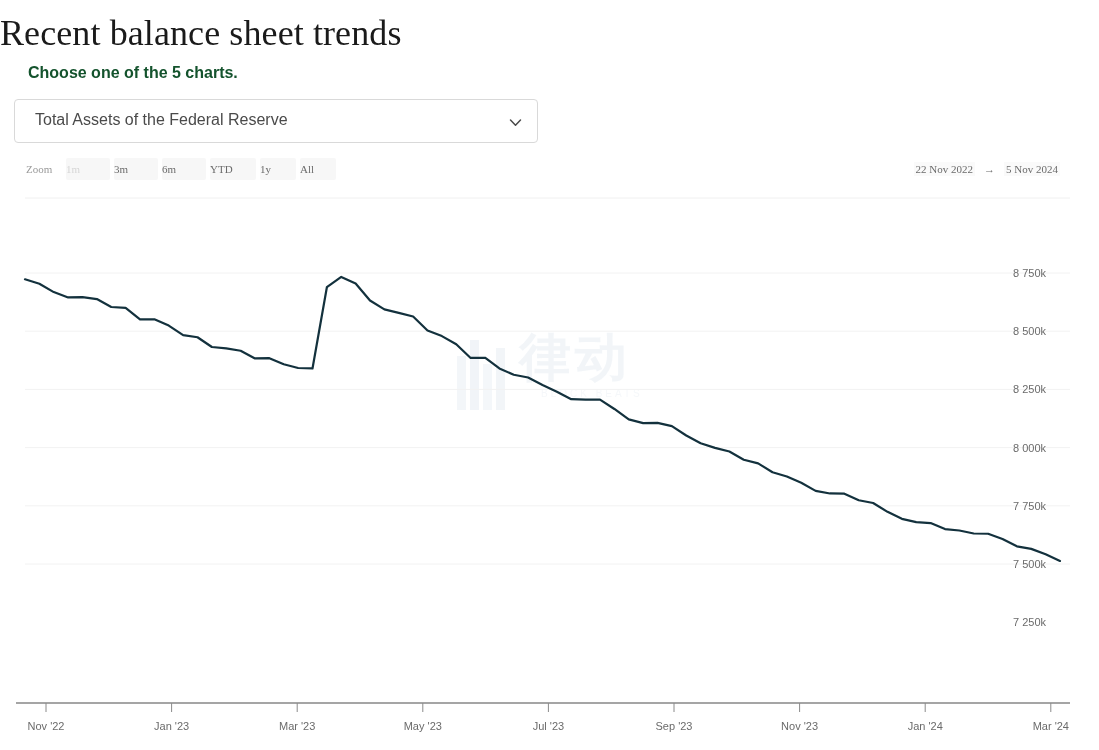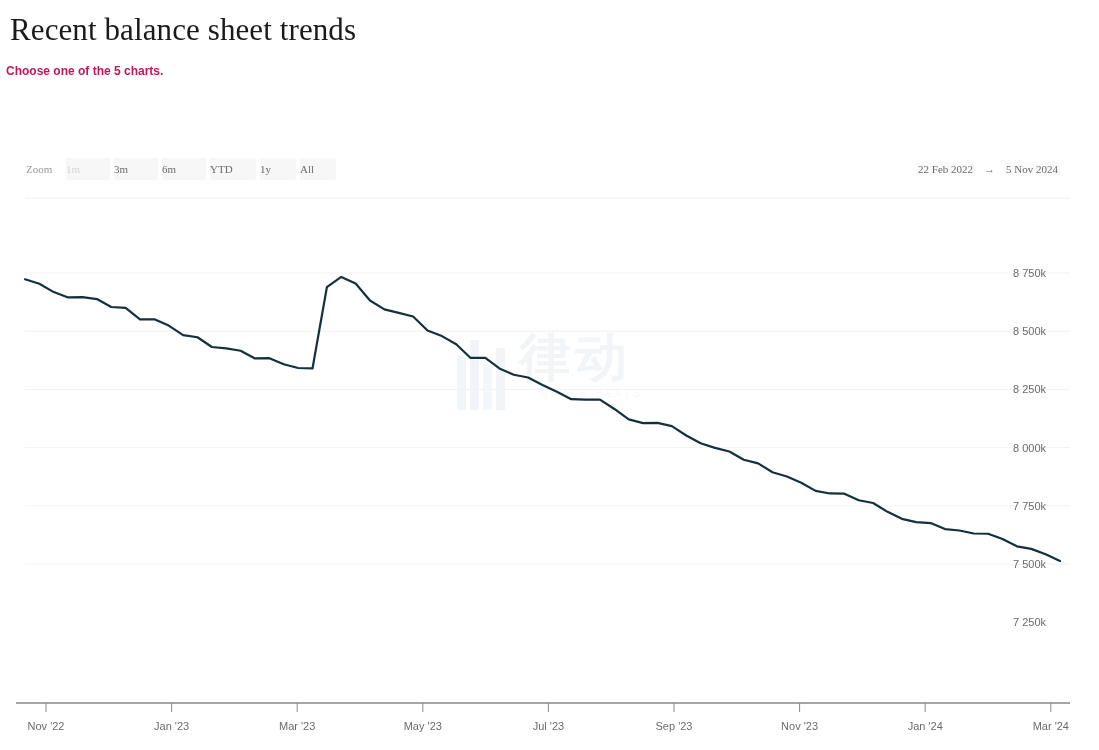--- a/index.html
+++ b/index.html
@@ -17,38 +17,38 @@
   }
 
   .page {
     position: absolute;
     inset: 0;
   }
 
   
   .page-title {
     position: absolute;
-    left: 10px;
+    left: 0;
     top: 12px;
     font-family: "Liberation Serif", serif;
-    font-size: 31px;
+    font-size: 36px;
     font-weight: 400;
     color: #1a1a1a;
     letter-spacing: 0.1px;
     white-space: nowrap;
   }
 
   .subtitle {
     position: absolute;
-    left: 6px;
+    left: 28px;
     top: 64px;
     font-family: "Liberation Sans", sans-serif;
-    font-size: 12px;
+    font-size: 16px;
     font-weight: bold;
-    color: #be185d;
+    color: #14532d;
     white-space: nowrap;
   }
 
   
   .select-wrap {
     position: absolute;
     left: 14px;
     top: 99px;
     width: 524px;
     height: 44px;
@@ -185,32 +185,40 @@
   }
 </style>
 </head>
 <body>
 
 <div class="page">
 
   <div class="page-title">Recent balance sheet trends</div>
   <div class="subtitle">Choose one of the 5 charts.</div>
 
+  <div class="select-wrap">
+    <span class="select-value">Total Assets of the Federal Reserve</span>
+    <span class="select-chevron">
+      <svg width="15" height="15" viewBox="0 0 15 15">
+        <path d="M2.5 5 L7.5 10.2 L12.5 5" fill="none" stroke="#4a4a4a" stroke-width="1.5" stroke-linecap="round" stroke-linejoin="round"></path>
+      </svg>
+    </span>
+  </div>
 
   <div class="rangebar">
     <span class="zoom-label">Zoom</span>
     <span class="zoom-btn muted" style="left:52px;  width:44px;">1m</span>
     <span class="zoom-btn" style="left:100px; width:44px;">3m</span>
     <span class="zoom-btn" style="left:148px; width:44px;">6m</span>
     <span class="zoom-btn" style="left:196px; width:46px;">YTD</span>
     <span class="zoom-btn" style="left:246px; width:36px;">1y</span>
     <span class="zoom-btn" style="left:286px; width:36px;">All</span>
 
     <span class="range-dates">
-      <span class="date">22 Feb 2022</span><span class="arrow">→</span><span class="date">5 Nov 2024</span>
+      <span class="date">22 Nov 2022</span><span class="arrow">→</span><span class="date">5 Nov 2024</span>
     </span>
   </div>
 
   <div class="watermark">
     <div class="wm-glyph">
       <svg width="56" height="80" viewBox="0 0 56 80">
         <rect x="2" y="22" width="9" height="54" fill="#e3eaf1"></rect>
         <rect x="15" y="6" width="9" height="70" fill="#dde6ee"></rect>
         <rect x="28" y="30" width="9" height="46" fill="#e6ecf3"></rect>
         <rect x="41" y="14" width="9" height="62" fill="#dfe8f0"></rect>

